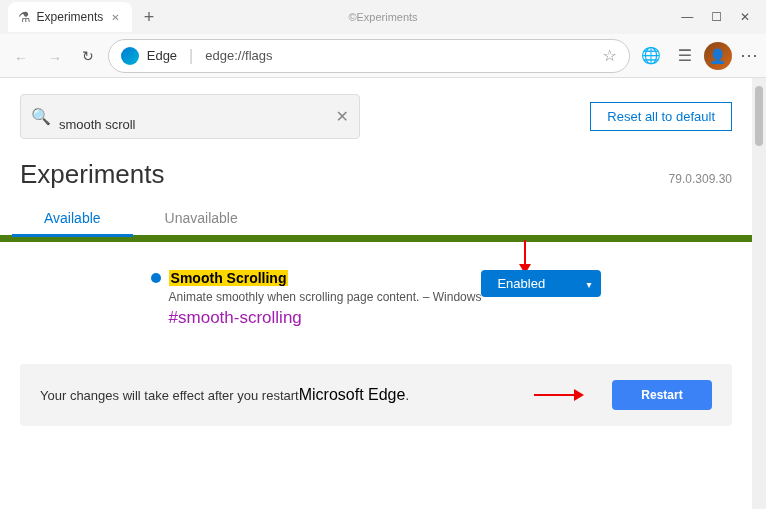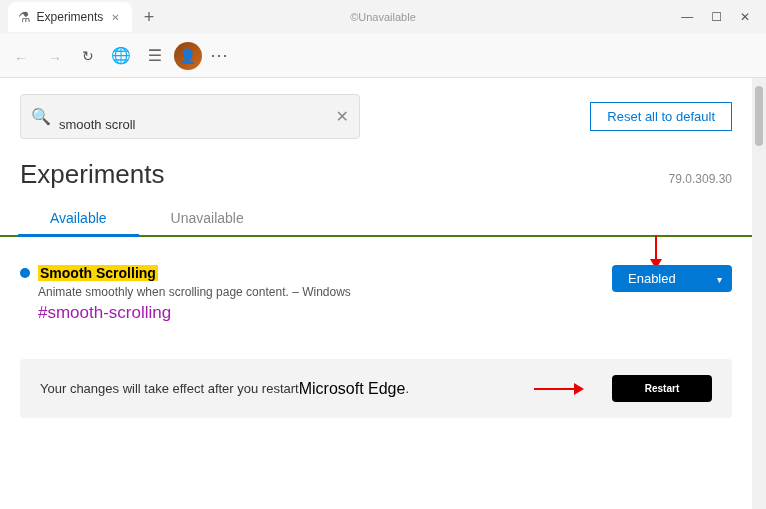--- a/index.html
+++ b/index.html
@@ -188,43 +188,43 @@
       align-items: baseline;
       justify-content: space-between;
     }
     .page-title { font-size: 26px; font-weight: 300; color: #333; }
     .version-num { font-size: 12px; color: #888; }
 
     
     .tabs-bar {
       display: flex;
       align-items: flex-start;
-      padding: 0 18px;
-      border-bottom: 2px solid #4d7c0f;
+      padding: 0 12px;
+      border-bottom: 7px solid #4d7c0f;
       margin-top: 8px;
     }
     .tab-item {
       padding: 8px 32px;
       font-size: 14px;
       color: #888;
       cursor: pointer;
       border-bottom: 3px solid transparent;
       margin-bottom: -2px;
     }
     .tab-item.active {
       color: #0078d4;
       border-bottom: 3px solid #0078d4;
     }
 
     
     .experiments-list { padding: 20px 20px 0; }
     .experiment-item {
       display: flex;
       align-items: flex-start;
-      justify-content: space-between;
+      justify-content: center;
       padding: 8px 0 16px;
       position: relative;
     }
     .experiment-left { display: flex; flex-direction: column; gap: 4px; }
     .experiment-name-row { display: flex; align-items: center; gap: 8px; }
     .dot {
       width: 10px;
       height: 10px;
       border-radius: 50%;
       background: #0078d4;
@@ -310,55 +310,62 @@
     }
     .arrow-head-right {
       width: 0;
       height: 0;
       border-top: 6px solid transparent;
       border-bottom: 6px solid transparent;
       border-left: 10px solid #e00;
     }
     .banner-right { display: flex; align-items: center; gap: 12px; }
     .restart-btn {
-      background: #000000;
+      background: #3b82f6;
       color: #fff;
       border: none;
       border-radius: 4px;
       padding: 8px 24px;
-      font-size: 10px;
+      font-size: 12px;
       font-weight: 600;
       cursor: pointer;
       min-width: 100px;
     }
   </style>
 </head>
 <body>
 
 <div class="title-bar">
   <div class="title-bar-left">
     <div class="tab">
       <span class="tab-icon">⚗</span>
       <span>Experiments</span>
       <span class="tab-close">✕</span>
     </div>
     <button class="new-tab-btn" title="New tab">+</button>
   </div>
-  <span class="watermark">©Unavailable</span>
+  <span class="watermark">©Experiments</span>
   <div class="window-controls">
     <button class="win-btn">—</button>
     <button class="win-btn">☐</button>
     <button class="win-btn close">✕</button>
   </div>
 </div>
 
 <div class="address-bar">
   <button class="nav-btn disabled" title="Back">←</button>
   <button class="nav-btn disabled" title="Forward">→</button>
   <button class="nav-btn" title="Refresh">↻</button>
+  <div class="url-bar-container">
+    <div class="edge-logo"></div>
+    <span class="url-text">Edge</span>
+    <span class="url-divider">|</span>
+    <span class="url-path">edge://flags</span>
+    <button class="star-btn">☆</button>
+  </div>
   <div class="address-right">
     <button class="addr-icon-btn">🌐</button>
     <button class="addr-icon-btn">☰</button>
     <div class="avatar">👤</div>
     <button class="more-btn">···</button>
   </div>
 </div>
 
 <div class="content-wrapper">
   <div class="main-area">

